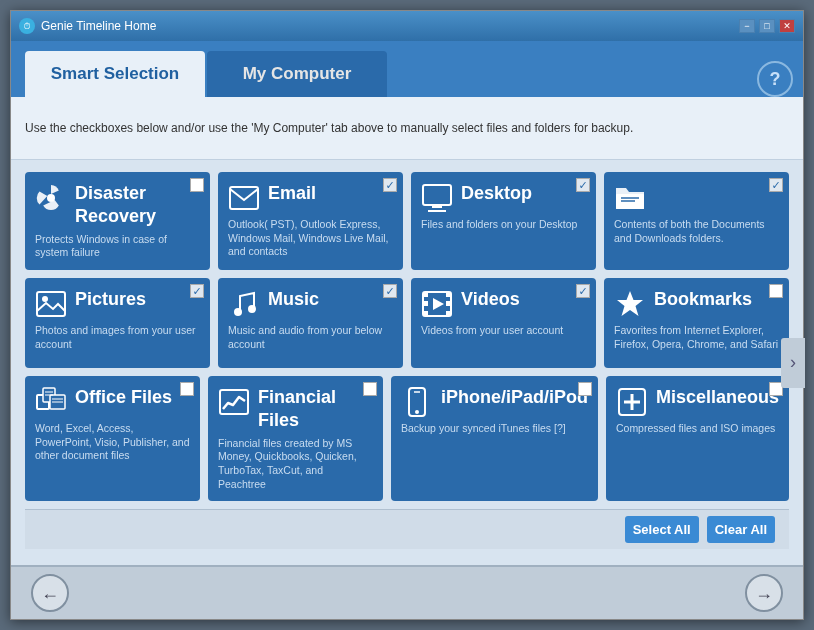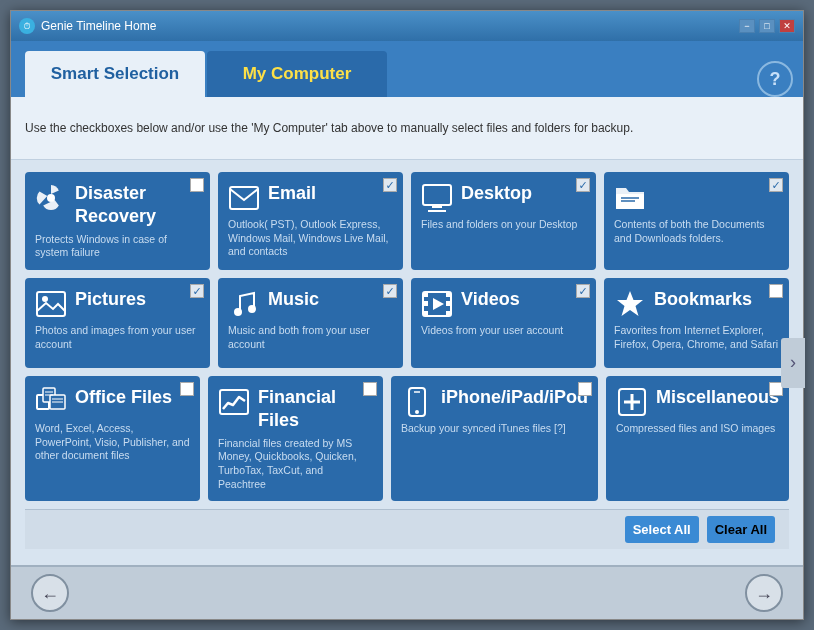--- a/index.html
+++ b/index.html
@@ -80,21 +80,21 @@
       border-top-left-radius: 4px;
       border-top-right-radius: 4px;
       padding: 0 20px;
     }
     .tab-active {
       background: #e8f0f8;
       color: #2060a0;
     }
     .tab-inactive {
       background: #2a6aaa;
-      color: #fde047;
+      color: #e5e5e5;
       margin-left: 2px;
       margin-top: 20px;
     }
     .tab-help {
       margin-left: auto;
       margin-right: 10px;
       width: 36px; height: 36px;
       border: 2px solid #8ab8e0;
       border-radius: 50%;
       color: #c8e0f8;
@@ -209,21 +209,21 @@
       cursor: pointer;
       border: none;
       border-radius: 3px;
     }
     .btn-select-all {
       background: #3a8ad4;
       color: white;
     }
     .btn-clear-all {
       background: #3a8ad4;
-      color: #000000;
+      color: #ffffff;
       text-align: center;
     }
 
     
     .footer {
       background: #c0ccd8;
       border-top: 2px solid #a0b0c0;
       height: 54px;
       display: flex;
       align-items: center;
@@ -374,21 +374,21 @@
         <div class="card-header">
           <div class="card-icon">
             <svg width="28" height="28" viewBox="0 0 28 28" fill="white">
               <path d="M10 22 L10 6 L24 3 L24 19" stroke="white" stroke-width="2" fill="none"></path>
               <circle cx="8" cy="22" r="4" fill="white"></circle>
               <circle cx="22" cy="19" r="4" fill="white"></circle>
             </svg>
           </div>
           <div class="card-title">Music</div>
         </div>
-        <div class="card-desc">Music and both from your user account</div>
+        <div class="card-desc">Music and audio from your below account</div>
       </div>
 
       <div class="card">
         <div class="card-checkbox" style="background:#e0e8f0;">
           <span style="color:#2a6aaa; font-size:11px;">✓</span>
         </div>
         <div class="card-header">
           <div class="card-icon">
             <svg width="30" height="26" viewBox="0 0 30 26" fill="none">
               <rect x="1" y="1" width="28" height="24" rx="2" stroke="white" stroke-width="2"></rect>

